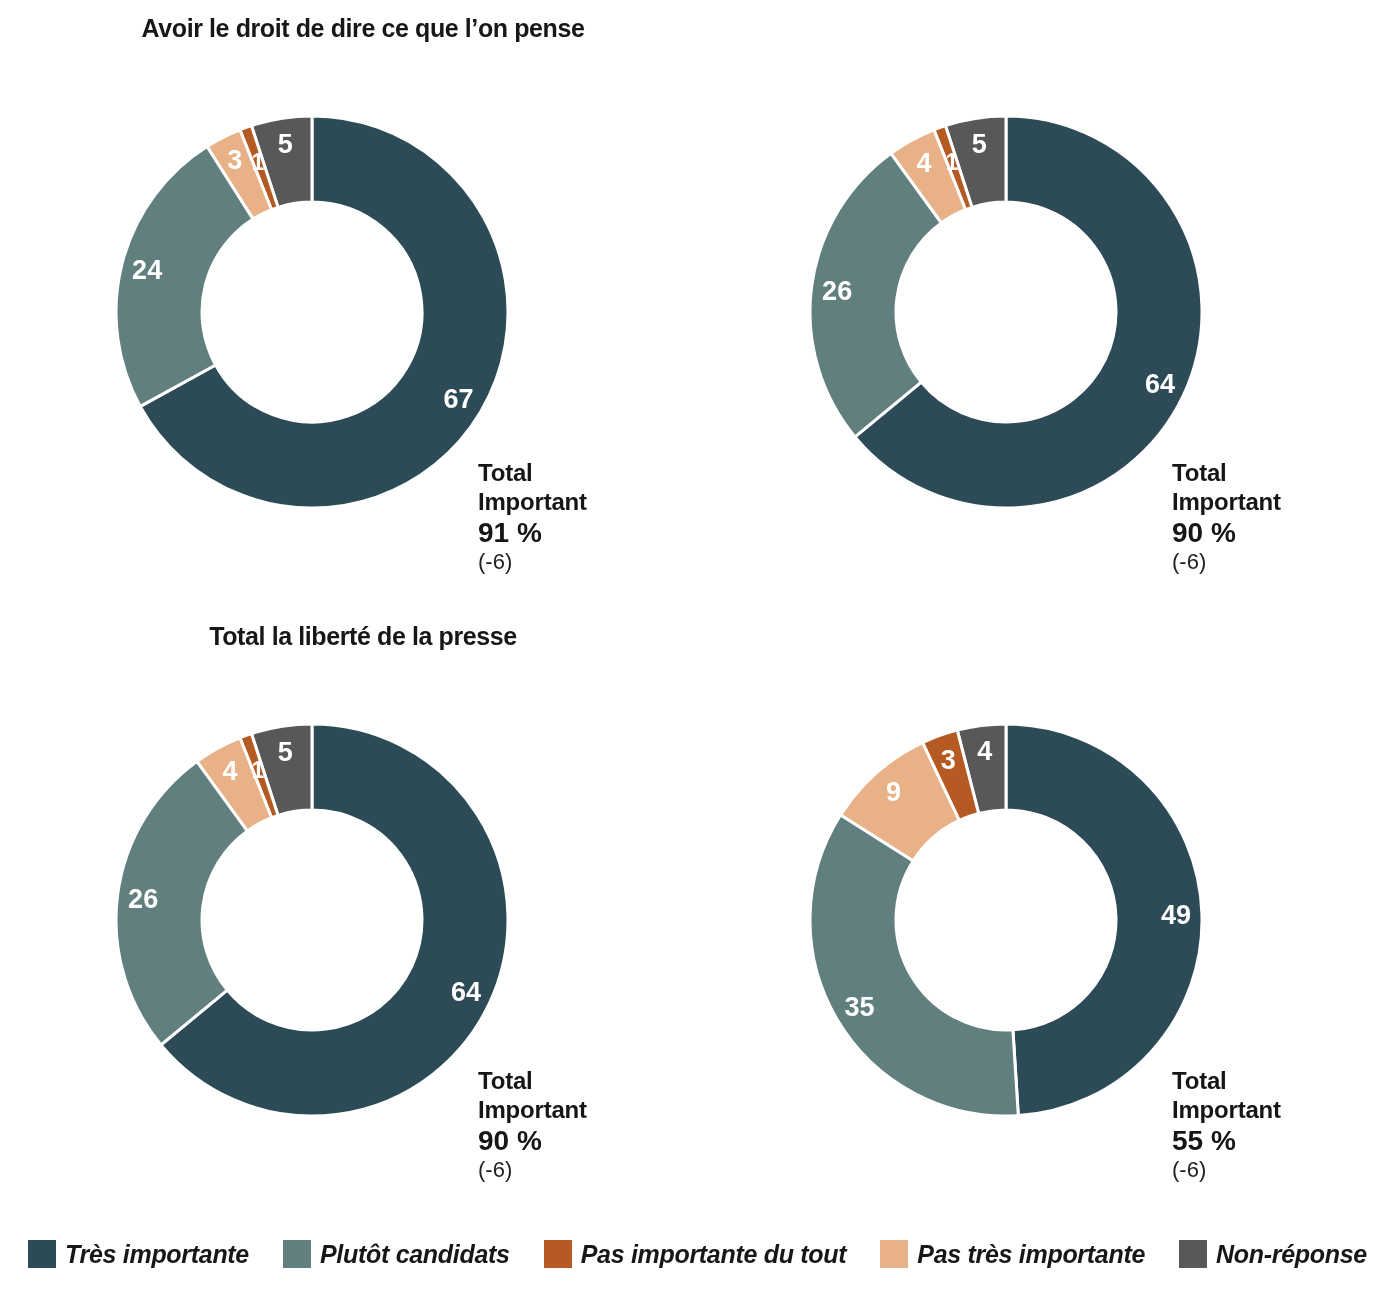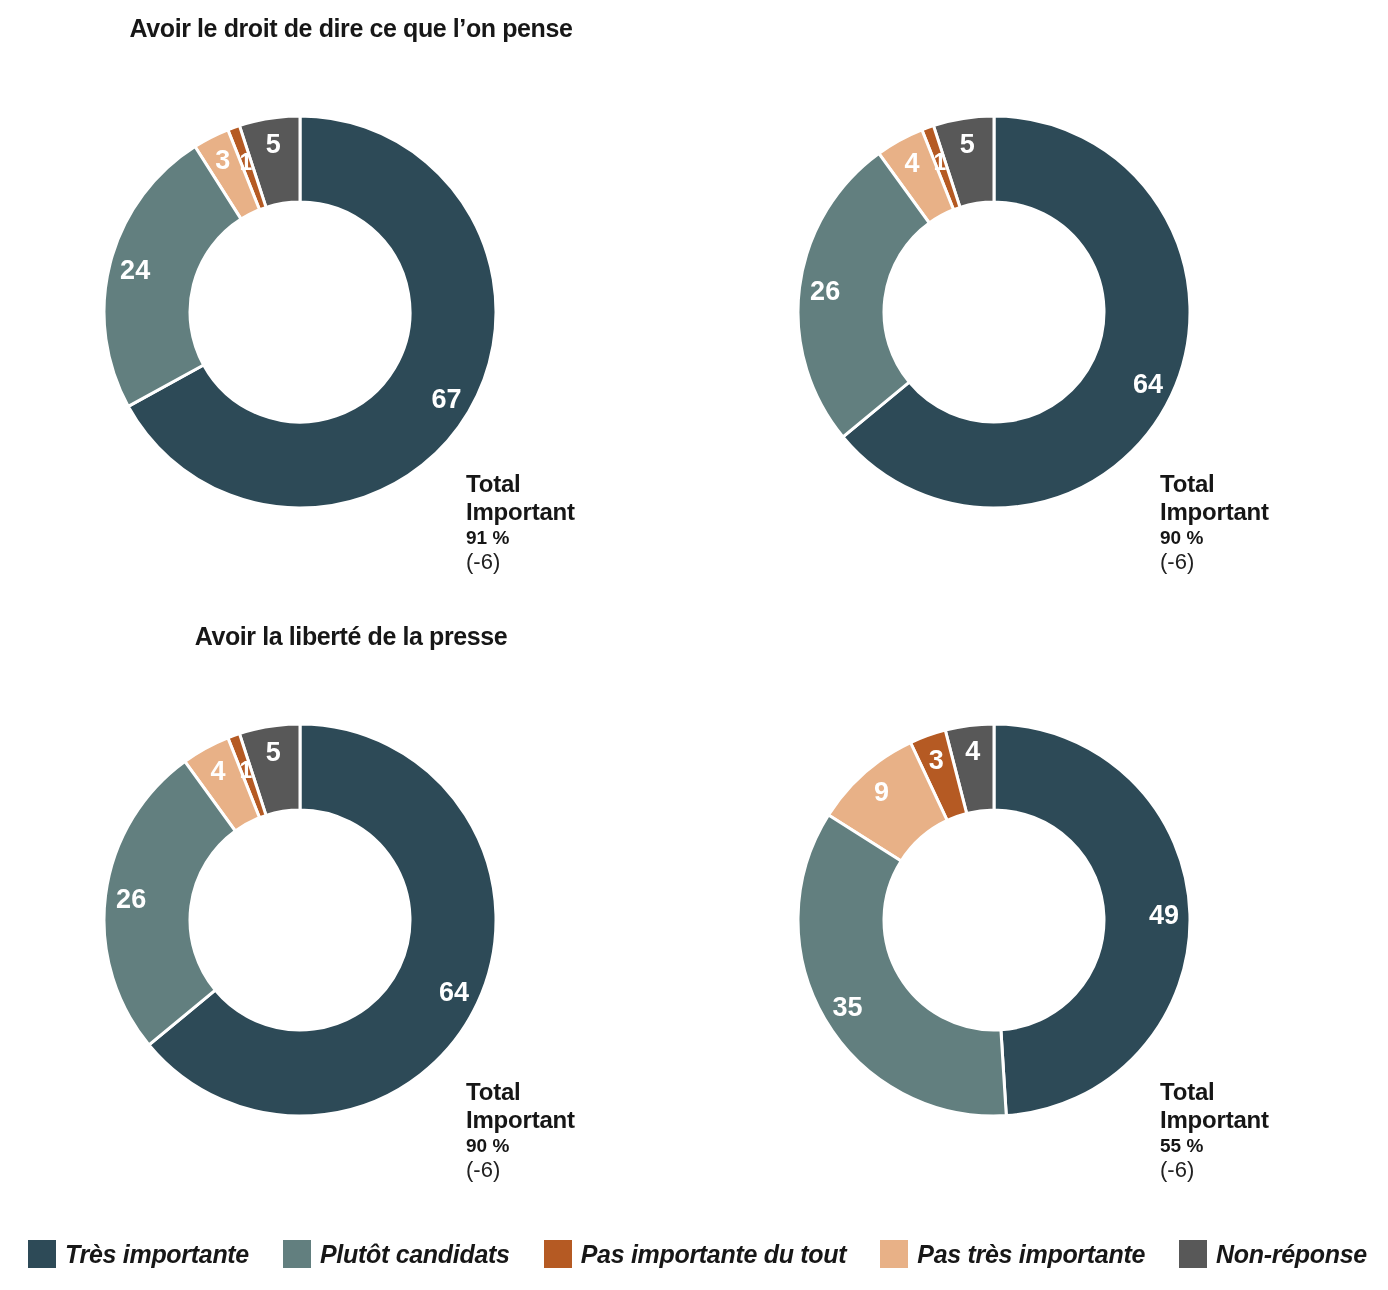--- a/index.html
+++ b/index.html
@@ -11,21 +11,21 @@
   body {
     width: 1388px; height: 1290px;
     font-family: "Liberation Sans", sans-serif;
     color: #1a1a1a;
     overflow: hidden;
     position: relative;
   }
 
   .grid {
     position: absolute;
-    top: 0; left: 4px;
+    top: 0; left: 16px;
     width: 1128px;
     height: 1215px;
   }
 
   .panel {
     position: absolute;
     width: 694px;
     height: 607px;
   }
   .panel.p0 { left: 0;   top: 0; }
@@ -74,21 +74,21 @@
     line-height: 1.18;
   }
   .total-line {
     font-size: 24px;
     font-weight: bold;
     color: #161616;
     letter-spacing: -0.2px;
     display: block;
   }
   .total-pct {
-    font-size: 19px;
+    font-size: 28px;
     font-weight: bold;
     color: #161616;
     display: block;
   }
   .total-delta {
     font-size: 22px;
     font-weight: normal;
     color: #222222;
     display: block;
   }
@@ -169,21 +169,21 @@
     </div>
     <div class="total-box">
       <span class="total-line">Total</span>
       <span class="total-line">Important</span>
       <span class="total-pct">90 %</span>
       <span class="total-delta">(-6)</span>
     </div>
   </div>
 
   <div class="panel p2">
-    <div class="panel-title">Avoir la liberté de la presse</div>
+    <div class="panel-title">Total la liberté de la presse</div>
     <div class="donut-wrap">
       <svg class="donut-svg" viewBox="0 0 468 468">
           <path d="M 234 38 A 196 196 0 1 1 82.97940441594534 358.9351019907432 L 149.2435432946632 304.1166388723559 A 110 110 0 1 0 234 124 Z" fill="#2d4a57" stroke="#ffffff" stroke-width="3"></path>
           <path d="M 173.43266910251026 47.592922806149915 A 196 196 0 0 1 233.99999999999997 38 L 233.99999999999997 124 A 110 110 0 0 0 200.00813061875579 129.3837832075331 Z" fill="#585858" stroke="#ffffff" stroke-width="3"></path>
           <path d="M 161.847587673803 51.76380876590278 A 196 196 0 0 1 173.43266910251026 47.592922806149915 L 200.00813061875579 129.3837832075331 A 110 110 0 0 0 193.50629920468535 131.72458655229238 Z" fill="#b55a23" stroke="#ffffff" stroke-width="3"></path>
           <path d="M 118.79409055067525 75.43266910251032 A 196 196 0 0 1 161.847587673803 51.76380876590278 L 193.50629920468535 131.72458655229238 A 110 110 0 0 0 169.34362224782794 145.00813061875579 Z" fill="#e8b187" stroke="#ffffff" stroke-width="3"></path>
           <path d="M 82.9794044159454 358.9351019907433 A 196 196 0 0 1 118.79409055067525 75.43266910251032 L 169.34362224782794 145.00813061875579 A 110 110 0 0 0 149.24354329466323 304.1166388723559 Z" fill="#627f7f" stroke="#ffffff" stroke-width="3"></path>
           <text x="388.00156432971653" y="306.4676354243754" class="slice-label">64</text>
           <text x="207.3748540501527" y="65.89544443070758" class="slice-label">5</text>
           <text x="179.8425813111827" y="83.57198265959849" class="slice-label small">1</text>

